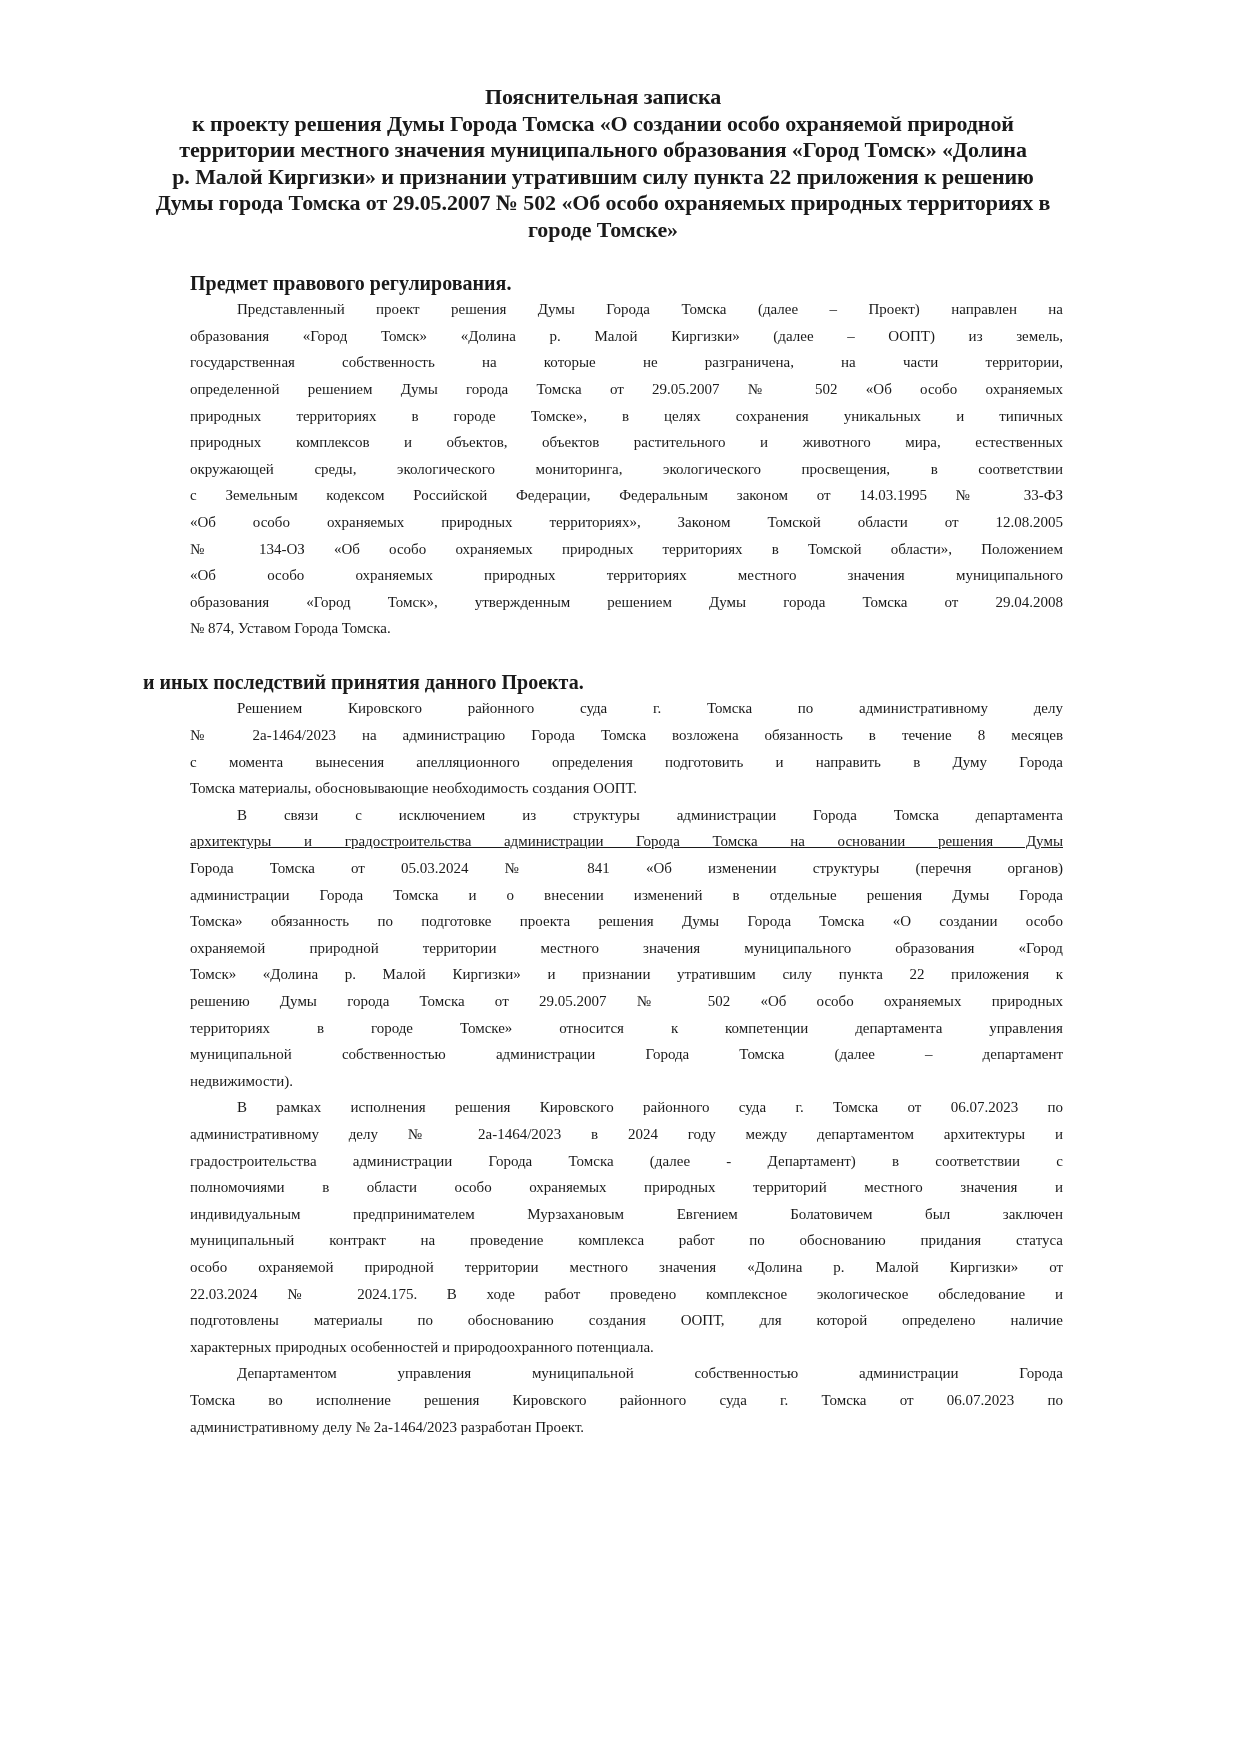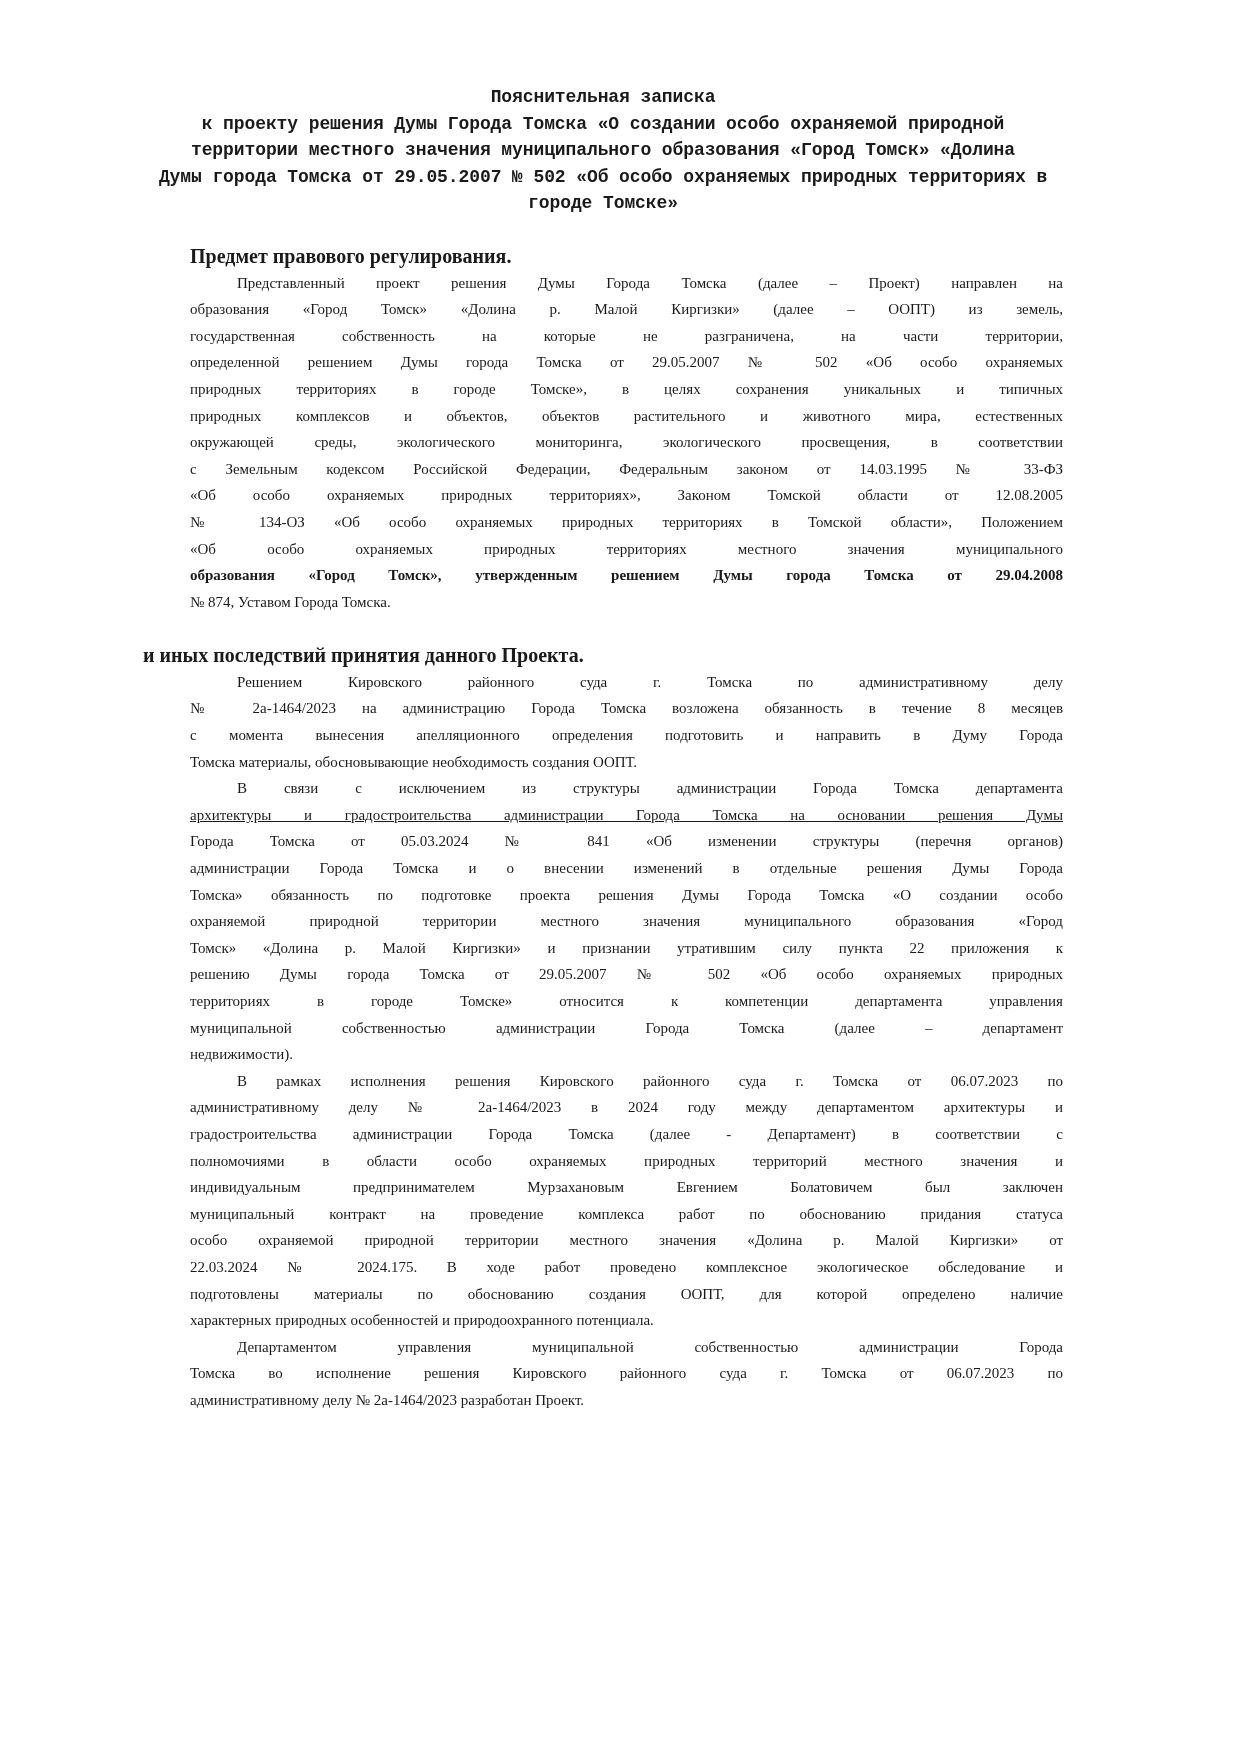--- a/index.html
+++ b/index.html
@@ -17,24 +17,23 @@
     }
     .page {
       position: absolute;
       left: 143px;
       top: 84px;
       width: 920px;
     }
     .title-block {
       text-align: center;
       font-weight: bold;
-      font-size: 18px;
+      font-size: 22px;
       line-height: 26.6px;
       letter-spacing: -0.1px;
-      font-family: Liberation Mono, monospace;
     }
     .title-block .tl {
       display: block;
       white-space: nowrap;
     }
     .section-heading {
       font-weight: bold;
       font-size: 20px;
       line-height: 26.6px;
       text-align: justify;
@@ -67,41 +66,42 @@
   </style>
 </head>
 <body>
 
 <div class="page">
 
   <div class="title-block">
     <span class="tl">Пояснительная записка</span>
     <span class="tl">к проекту решения Думы Города Томска «О создании особо охраняемой природной</span>
     <span class="tl">территории местного значения муниципального образования «Город Томск» «Долина</span>
+    <span class="tl">р. Малой Киргизки» и признании утратившим силу пункта 22 приложения к решению</span>
     <span class="tl">Думы города Томска от 29.05.2007 № 502 «Об особо охраняемых природных территориях в</span>
     <span class="tl">городе Томске»</span>
   </div>
 
   <div class="gap-1"></div>
 
   <div class="section-heading indent">Предмет правового регулирования.</div>
 
   <div class="para">
     <span class="line first" style="white-space: normal;">Представленный проект решения Думы Города Томска (далее – Проект) направлен на</span>
     <span class="line" style="white-space: normal;">образования «Город Томск» «Долина р. Малой Киргизки» (далее – ООПТ) из земель,</span>
     <span class="line" style="white-space: normal;">государственная собственность на которые не разграничена, на части территории,</span>
     <span class="line" style="white-space: normal;">определенной решением Думы города Томска от 29.05.2007 № 502 «Об особо охраняемых</span>
     <span class="line" style="white-space: normal;">природных территориях в городе Томске», в целях сохранения уникальных и типичных</span>
     <span class="line" style="white-space: normal;">природных комплексов и объектов, объектов растительного и животного мира, естественных</span>
     <span class="line" style="white-space: normal;">окружающей среды, экологического мониторинга, экологического просвещения, в соответствии</span>
     <span class="line" style="white-space: normal;">с Земельным кодексом Российской Федерации, Федеральным законом от 14.03.1995 № 33-ФЗ</span>
     <span class="line" style="white-space: normal;">«Об особо охраняемых природных территориях», Законом Томской области от 12.08.2005</span>
     <span class="line" style="white-space: normal;">№ 134-ОЗ «Об особо охраняемых природных территориях в Томской области», Положением</span>
     <span class="line" style="white-space: normal;">«Об особо охраняемых природных территориях местного значения муниципального</span>
-    <span class="line" style="white-space: normal; font-weight: bold;">образования «Город Томск», утвержденным решением Думы города Томска от 29.04.2008</span>
+    <span class="line" style="white-space: normal;">образования «Город Томск», утвержденным решением Думы города Томска от 29.04.2008</span>
     <span class="line last">№ 874, Уставом Города Томска.</span>
   </div>
 
   <div class="gap-2"></div>
 
   <div class="section-heading">
     <span class="line last">и иных последствий принятия данного Проекта.</span>
   </div>
 
   <div class="para">

